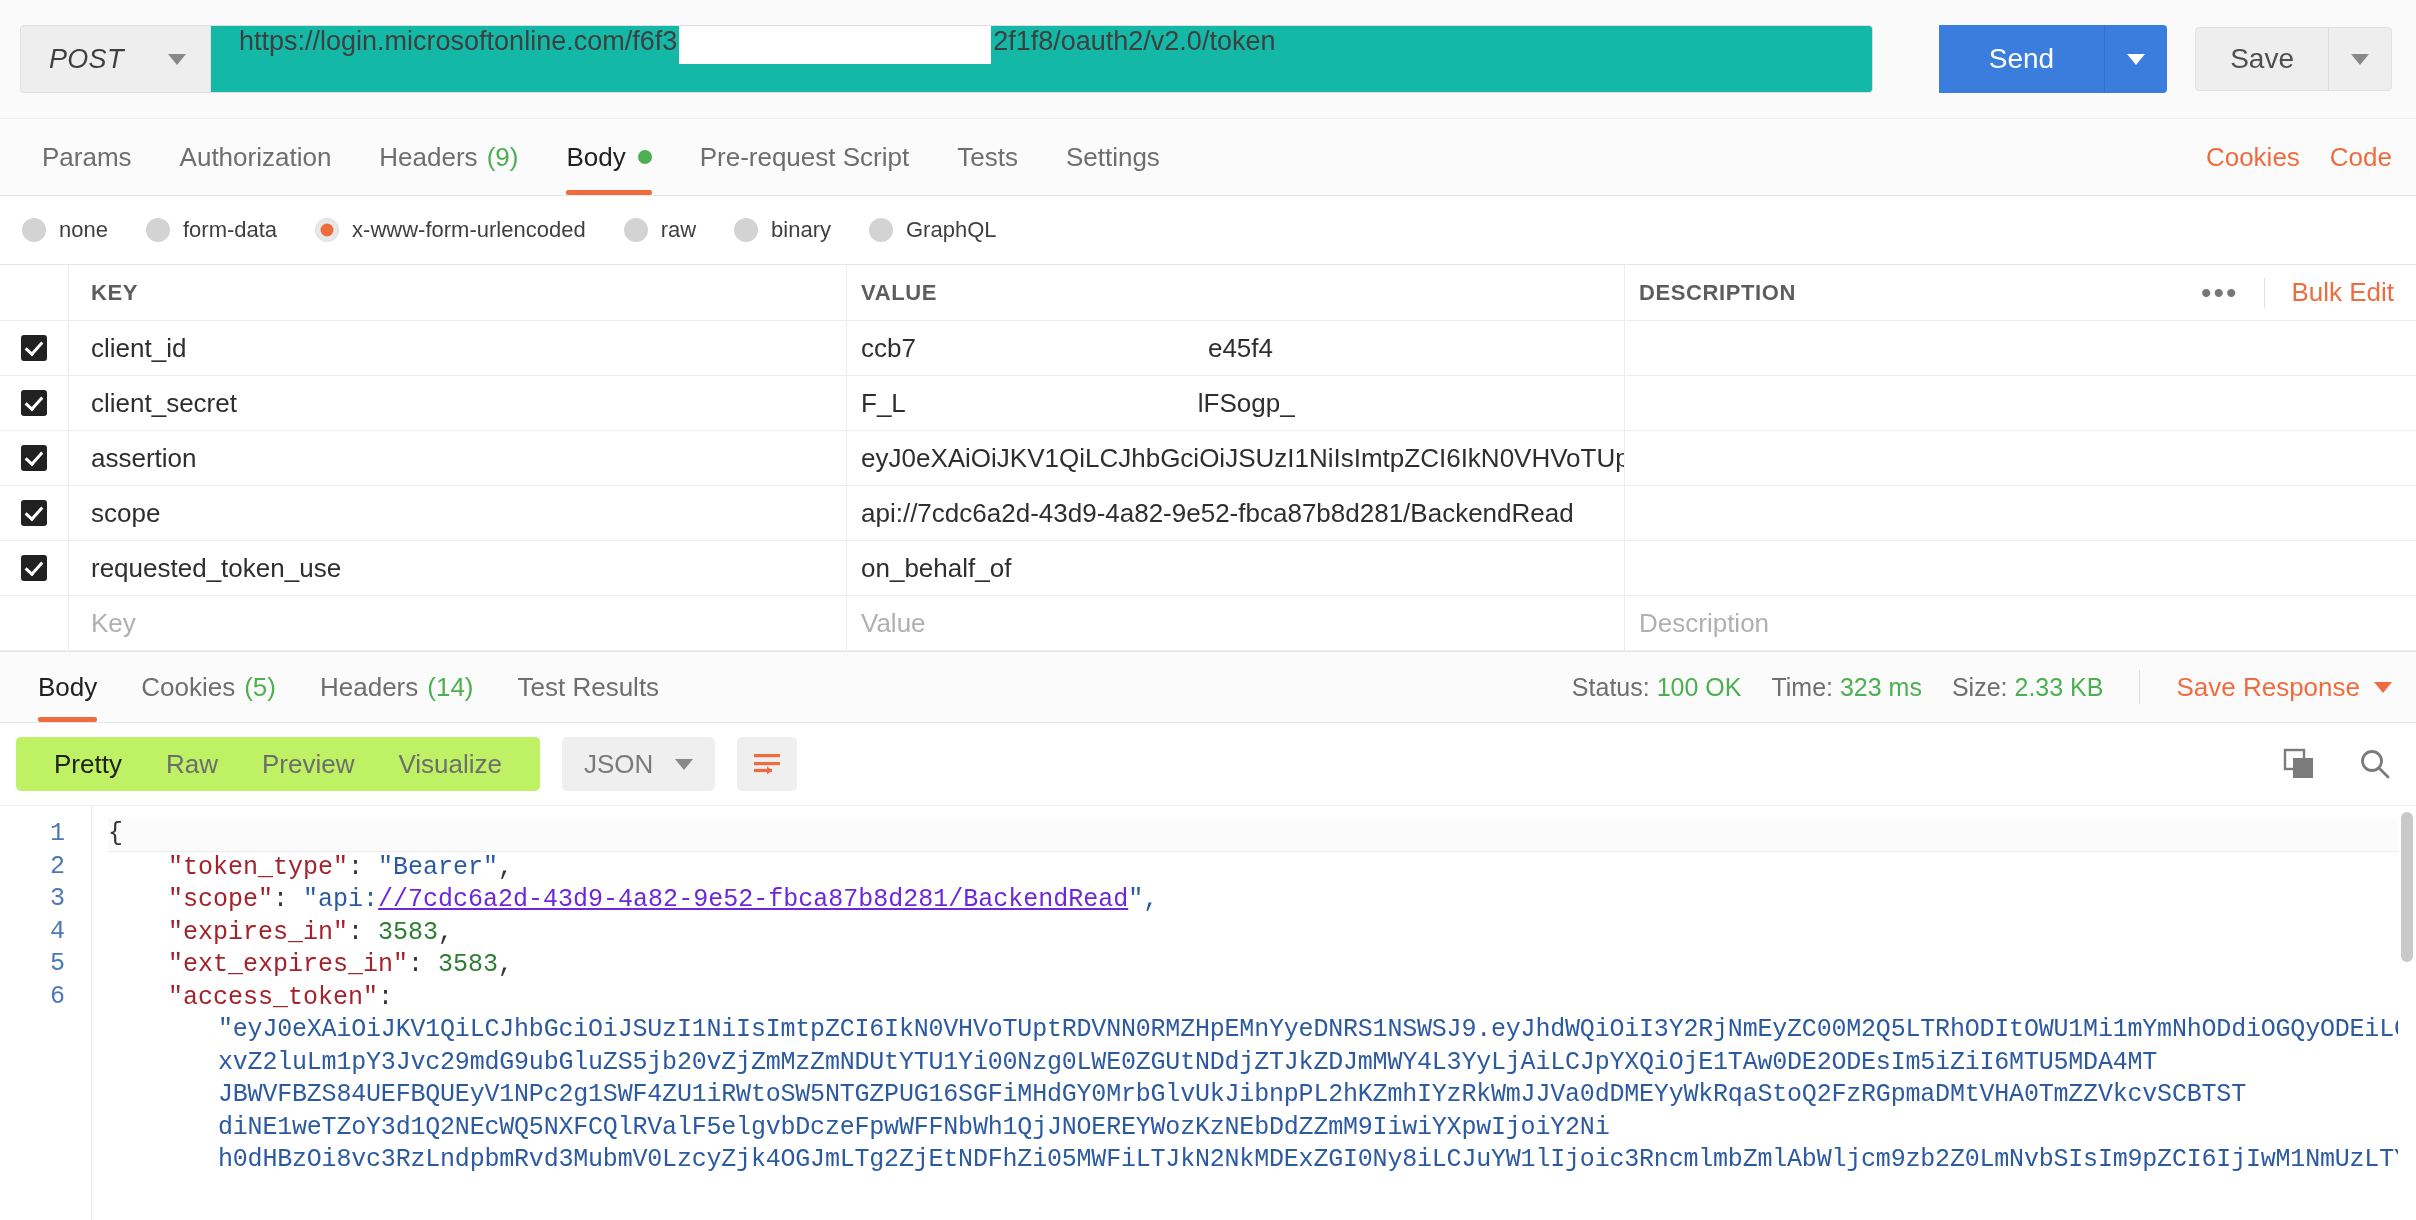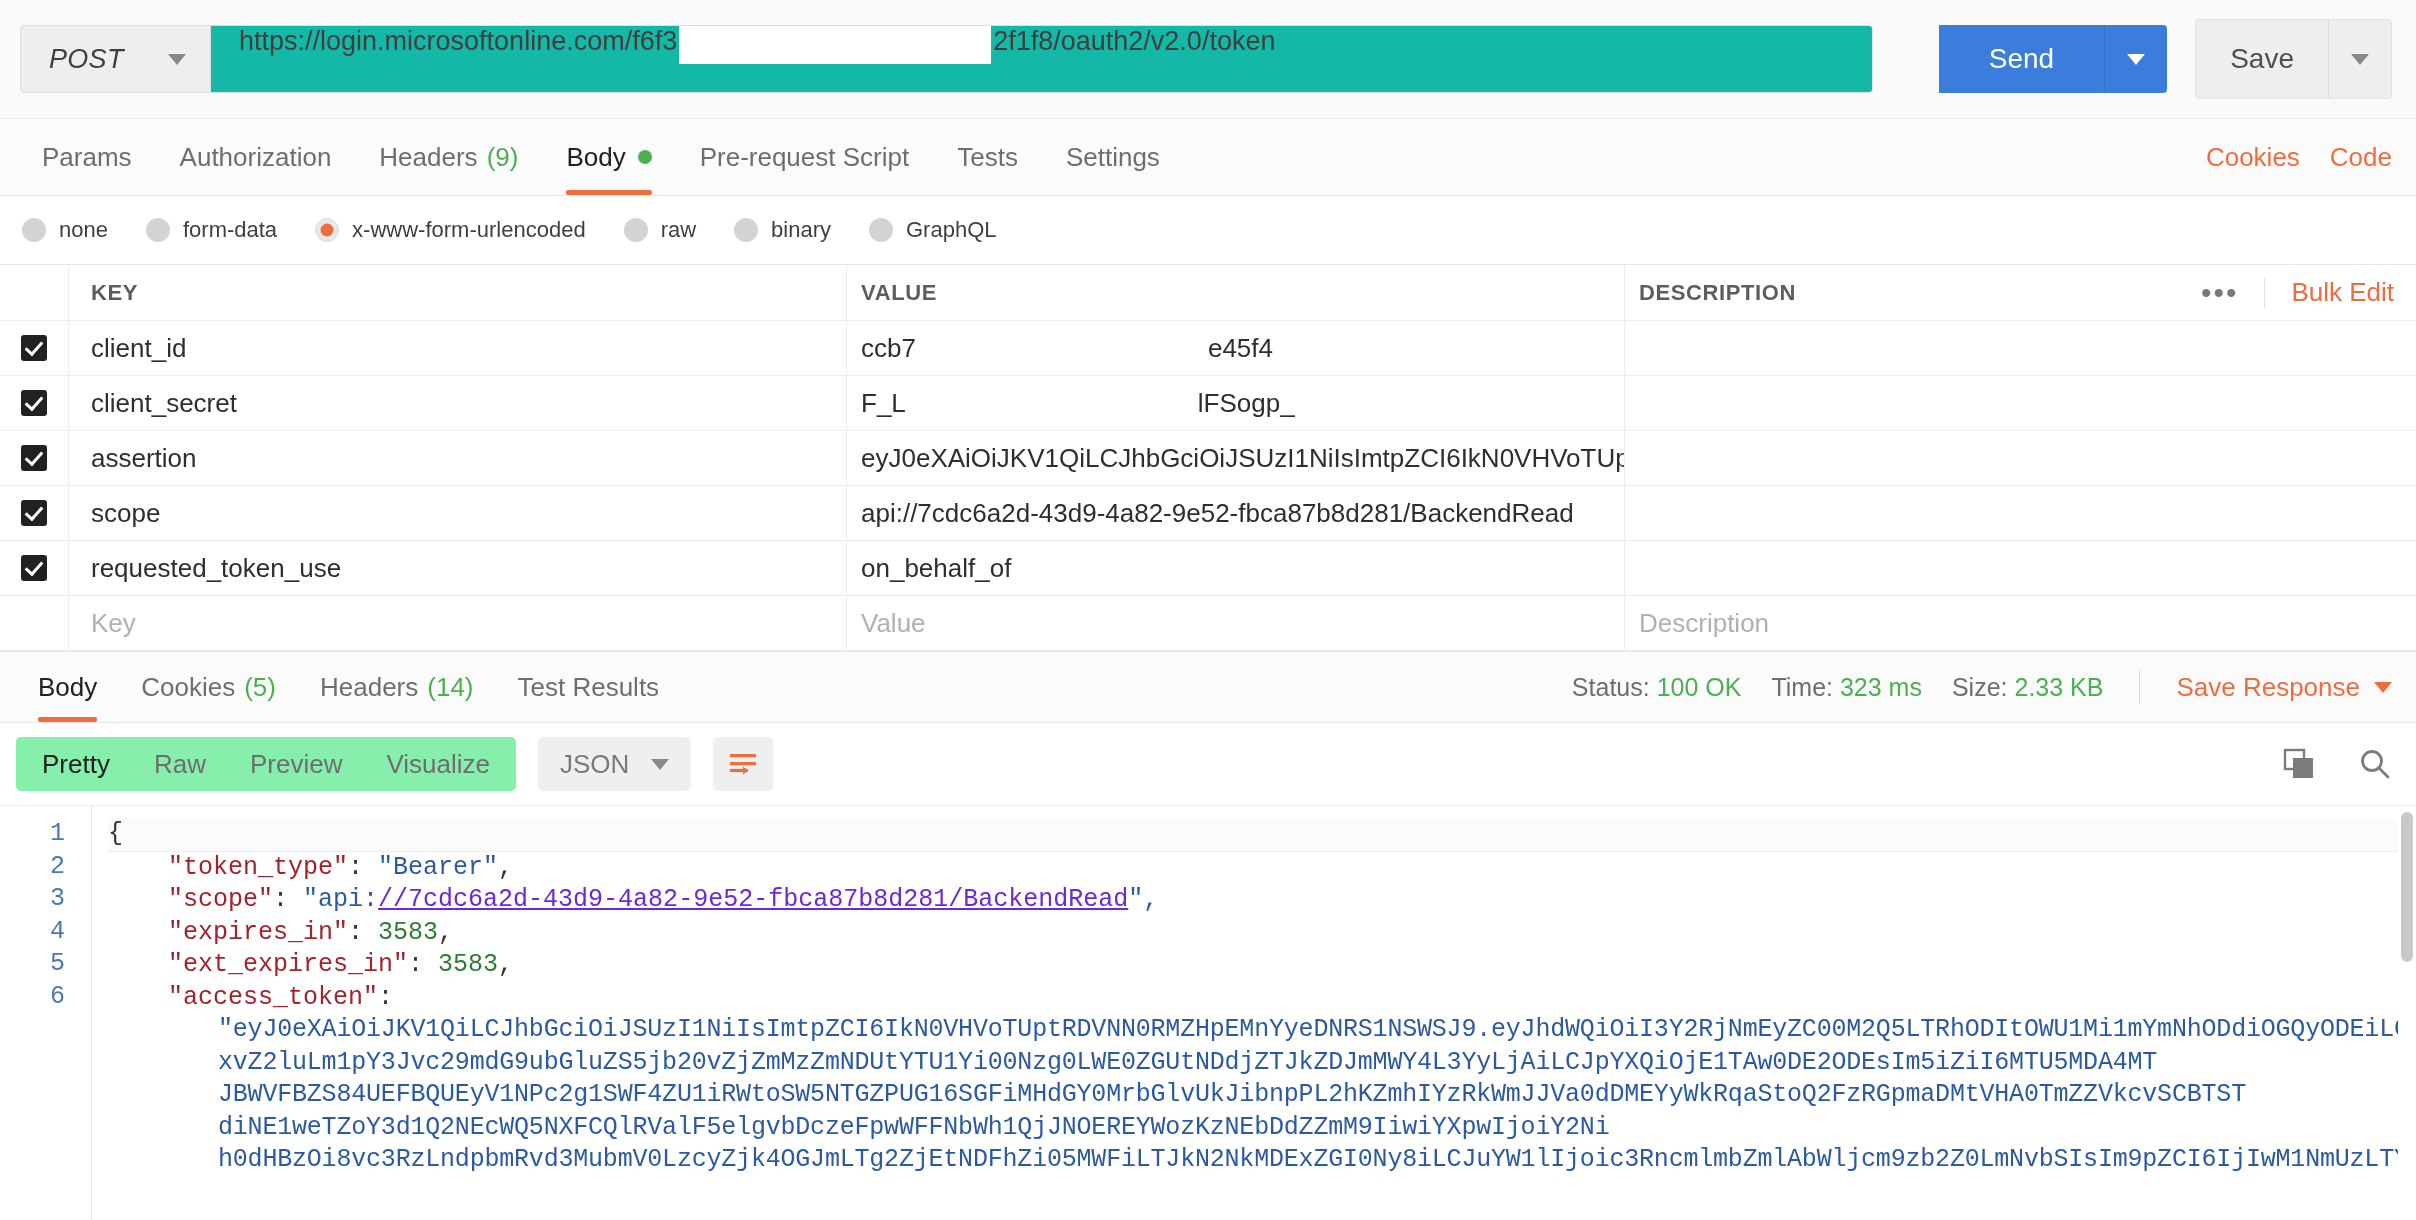--- a/index.html
+++ b/index.html
@@ -112,21 +112,21 @@
     align-items: center;
     justify-content: center;
     cursor: pointer;
   }
   .send-caret .caret-down { border-top-color: #ffffff; }
 
   .save-group {
     display: flex;
     margin-left: 28px;
     flex: 0 0 auto;
-    height: 80px;
+    height: 64px;
     border-radius: 4px;
     overflow: hidden;
     background: #eeeeee;
     border: 1px solid #e2e2e2;
   }
   .save-btn {
     color: #4f4f4f;
     font-size: 28px;
     padding: 0 34px;
     display: flex;
@@ -385,24 +385,24 @@
     height: 82px;
     display: flex;
     align-items: center;
     padding: 0 24px 0 16px;
     background: #ffffff;
     flex: 0 0 auto;
   }
   .seg-group {
     display: flex;
     align-items: center;
-    background: #86efac;
+    background: #bef264;
     border-radius: 5px;
     height: 54px;
-    padding: 0 4px;
+    padding: 0 16px;
   }
   .seg {
     padding: 0 22px;
     font-size: 26px;
     color: #6e6e6e;
     height: 100%;
     display: flex;
     align-items: center;
     cursor: pointer;
   }

